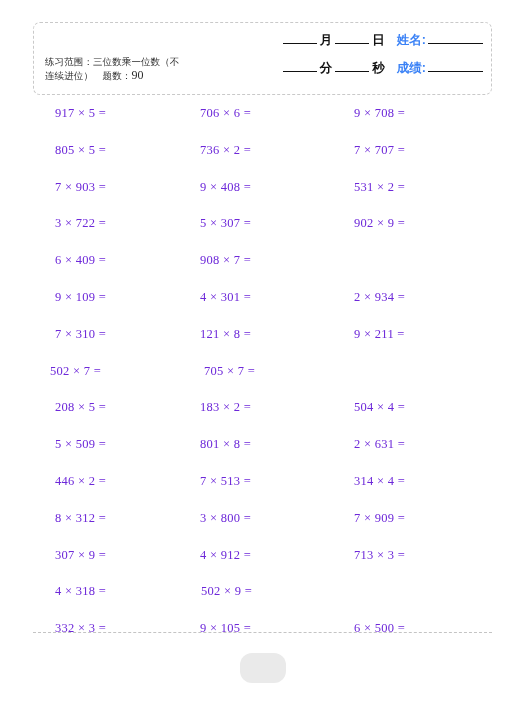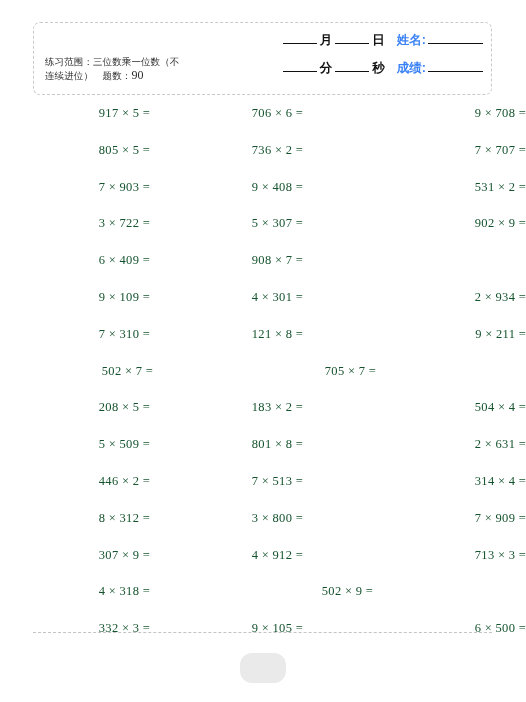--- a/index.html
+++ b/index.html
@@ -89,24 +89,23 @@
     top: 106px;
     width: 526px;
   }
   .prob-row {
     display: flex;
     height: 36.8px;
     align-items: flex-start;
   }
   .prob-cell {
     font-size: 12.5px;
-    color: #14532d;
+    color: #6d28d9;
     letter-spacing: 0.3px;
     white-space: nowrap;
-    text-align: right;
   }
   .prob-cell.c1 { width: 150px; padding-left: 55px; box-sizing: border-box; }
   .prob-cell.c2 { width: 153px; padding-left: 50px; box-sizing: border-box; }
   .prob-cell.c3 { width: 223px; padding-left: 51px; box-sizing: border-box; }
 
   
   .divider {
     position: absolute;
     left: 33px;
     top: 632px;

